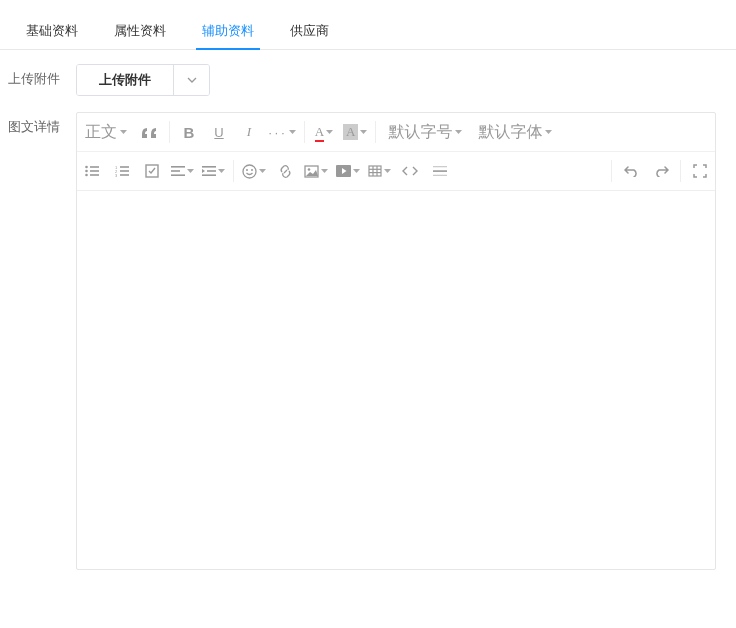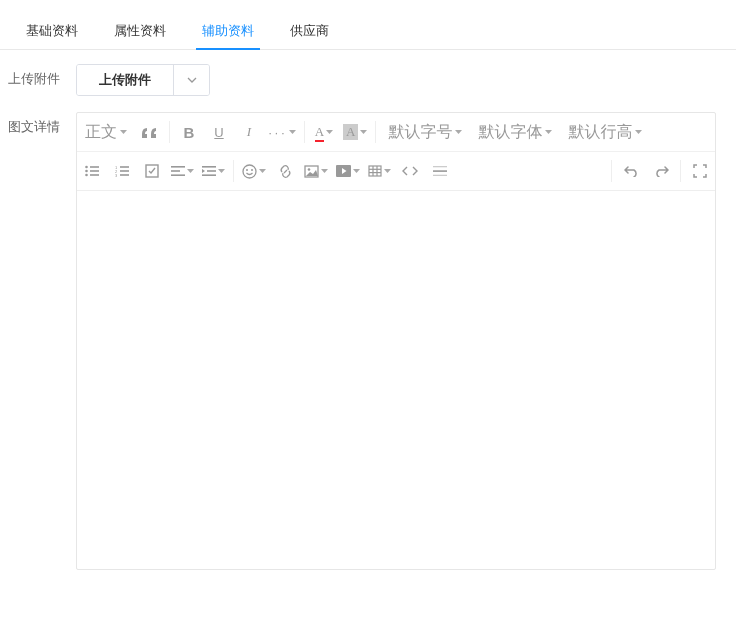--- a/index.html
+++ b/index.html
@@ -208,26 +208,20 @@
               <svg width="7" height="4" viewBox="0 0 7 4" class="caret">
                   <path d="M0 0 L3.5 4 L7 0 z" fill="#aaa"></path>
                 </svg>
             </div>
             <div class="tool-btn text">
               <span>默认字体</span>
               <svg width="7" height="4" viewBox="0 0 7 4" class="caret">
                   <path d="M0 0 L3.5 4 L7 0 z" fill="#aaa"></path>
                 </svg>
             </div>
-            <div class="tool-btn text">
-              <span>默认行高</span>
-              <svg width="7" height="4" viewBox="0 0 7 4" class="caret">
-                  <path d="M0 0 L3.5 4 L7 0 z" fill="#aaa"></path>
-                </svg>
-            </div>
           </div>
         </div>
         <div class="tool-row">
           <div class="group">
             <div class="tool-btn">
               <svg width="14" height="12" viewBox="0 0 14 12">
                   <circle cx="1.5" cy="2" r="1.3" fill="#999"></circle>
                   <rect x="5" y="1.2" width="9" height="1.6" fill="#999"></rect>
                   <circle cx="1.5" cy="6" r="1.3" fill="#999"></circle>
                   <rect x="5" y="5.2" width="9" height="1.6" fill="#999"></rect>

